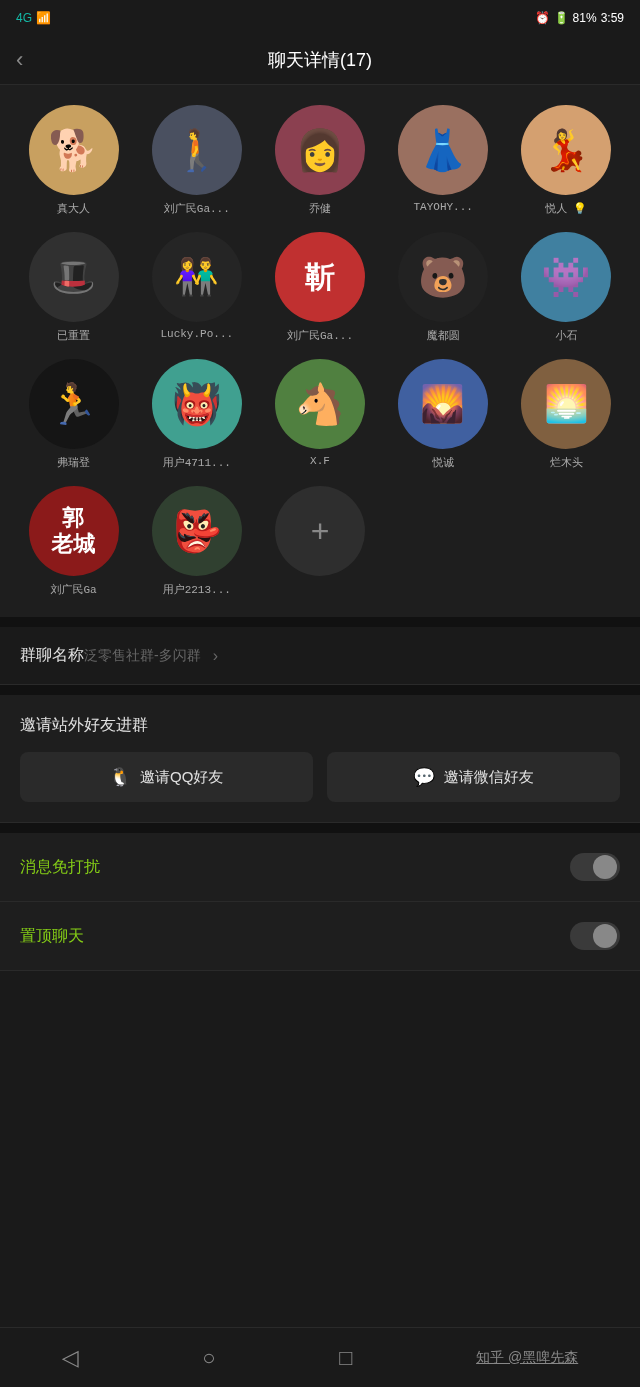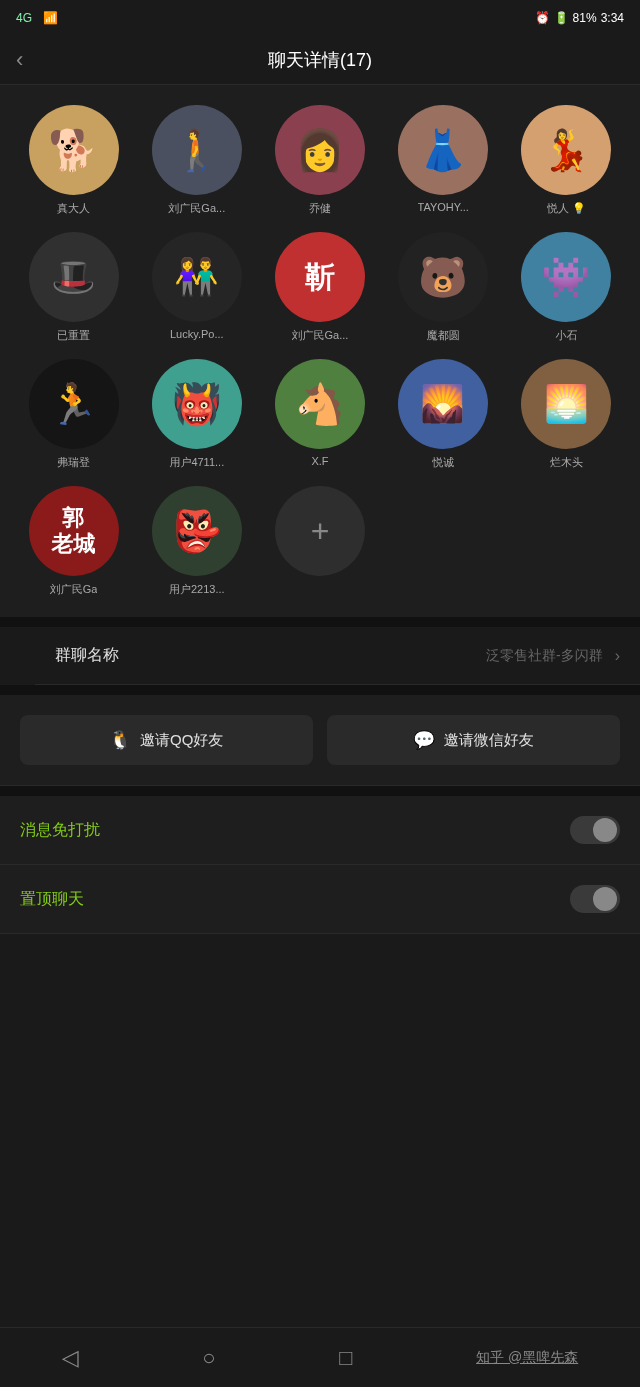--- a/index.html
+++ b/index.html
@@ -15,21 +15,21 @@
 
     
     .status-bar {
       display: flex;
       justify-content: space-between;
       align-items: center;
       padding: 8px 16px;
       height: 36px;
       background: #1a1a1a;
     }
-    .status-left { font-size: 12px; color: #86efac; display: flex; align-items: center; gap: 11px; }
+    .status-left { font-size: 12px; color: #14b8a6; display: flex; align-items: center; gap: 4px; }
     .status-right { font-size: 12px; color: #fff; display: flex; align-items: center; gap: 4px; }
 
     
     .header {
       display: flex;
       align-items: center;
       justify-content: center;
       position: relative;
       padding: 12px 16px;
       background: #1a1a1a;
@@ -79,20 +79,21 @@
       flex-shrink: 0;
     }
     .member-name {
       font-size: 11px;
       color: #aaa;
       text-align: center;
       max-width: 90px;
       overflow: hidden;
       text-overflow: ellipsis;
       white-space: nowrap;
+      font-family: Liberation Mono, monospace;
     }
     .add-btn {
       width: 90px;
       height: 90px;
       border-radius: 50%;
       background: #2e2e2e;
       display: flex;
       align-items: center;
       justify-content: center;
       font-size: 32px;
@@ -101,24 +102,23 @@
     }
 
     
     .divider {
       height: 10px;
       background: #111;
     }
     .settings-row {
       display: flex;
       align-items: center;
-      justify-content: space-between;
+      justify-content: flex-start;
       padding: 18px 20px;
       border-bottom: 1px solid #2a2a2a;
-      margin-left: 35px;
     }
     .settings-label {
       font-size: 16px;
       color: #e0e0e0;
     }
     .settings-value {
       font-size: 14px;
       color: #666;
       display: flex;
       align-items: center;
@@ -228,21 +228,21 @@
 <body>
 
 <div class="status-bar">
   <div class="status-left">
     <span>4G</span>
     <span>📶</span>
   </div>
   <div class="status-right">
     <span>⏰</span>
     <span>🔋 81%</span>
-    <span>3:34</span>
+    <span>3:59</span>
   </div>
 </div>
 
 <div class="header">
   <span class="back-btn">‹</span>
   <span class="header-title">聊天详情(17)</span>
 </div>
 
 <div class="members-section">
   <div class="members-grid" id="members-grid">
@@ -328,20 +328,21 @@
   <span class="settings-label">群聊名称</span>
   <span class="settings-value">
     <span>泛零售社群-多闪群</span>
     <span class="chevron">›</span>
   </span>
 </div>
 
 <div class="divider"></div>
 
 <div class="invite-section">
+  <div class="invite-title">邀请站外好友进群</div>
   <div class="invite-buttons">
     <button class="invite-btn">
       <span class="invite-btn-icon">🐧</span>
       <span>邀请QQ好友</span>
     </button>
     <button class="invite-btn">
       <span class="invite-btn-icon">💬</span>
       <span>邀请微信好友</span>
     </button>
   </div>

